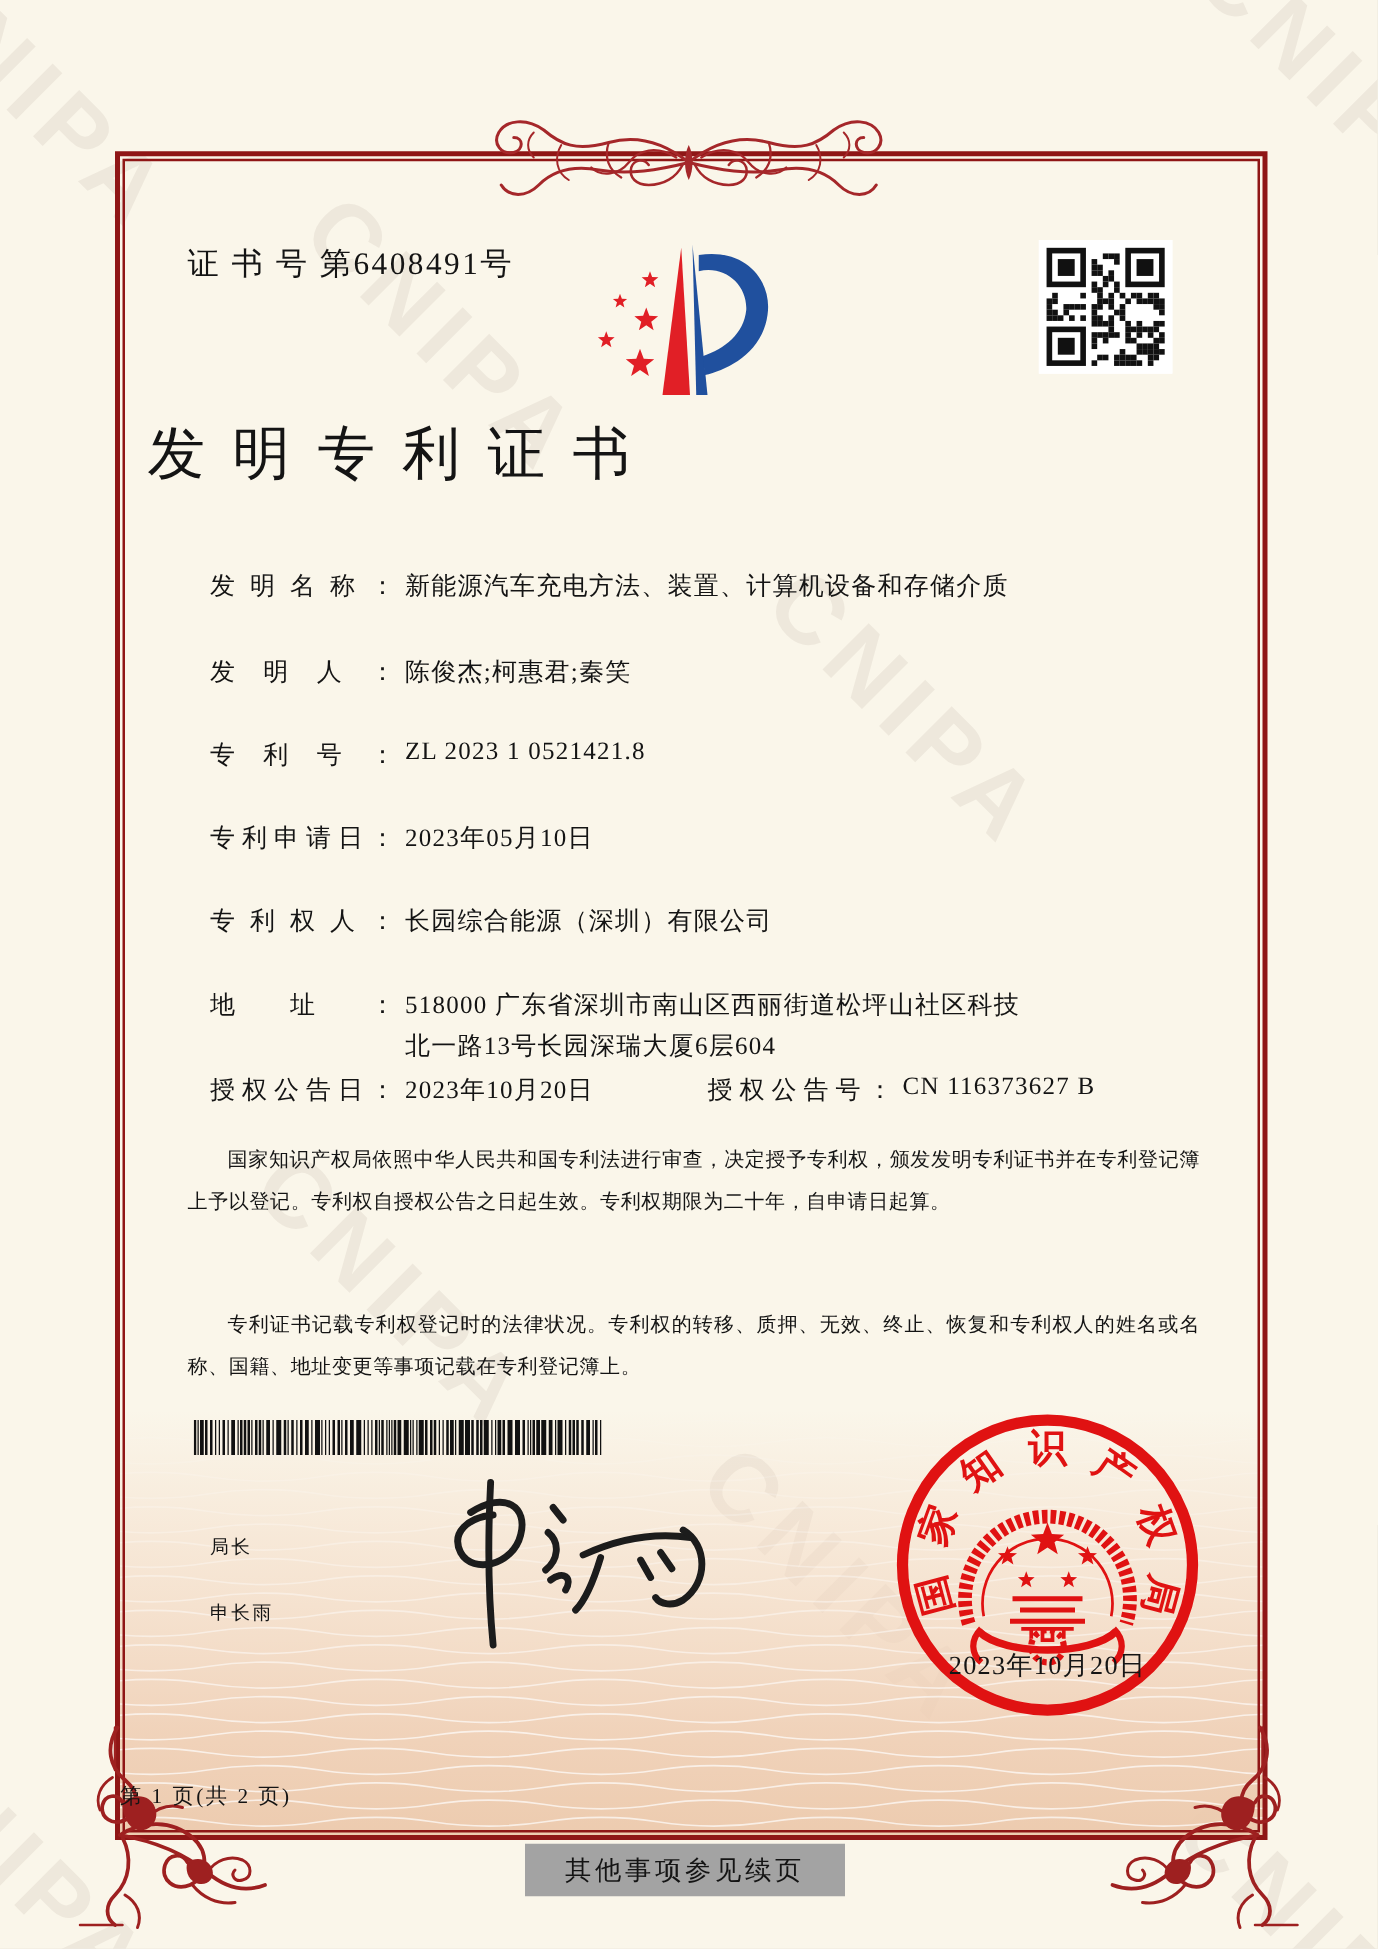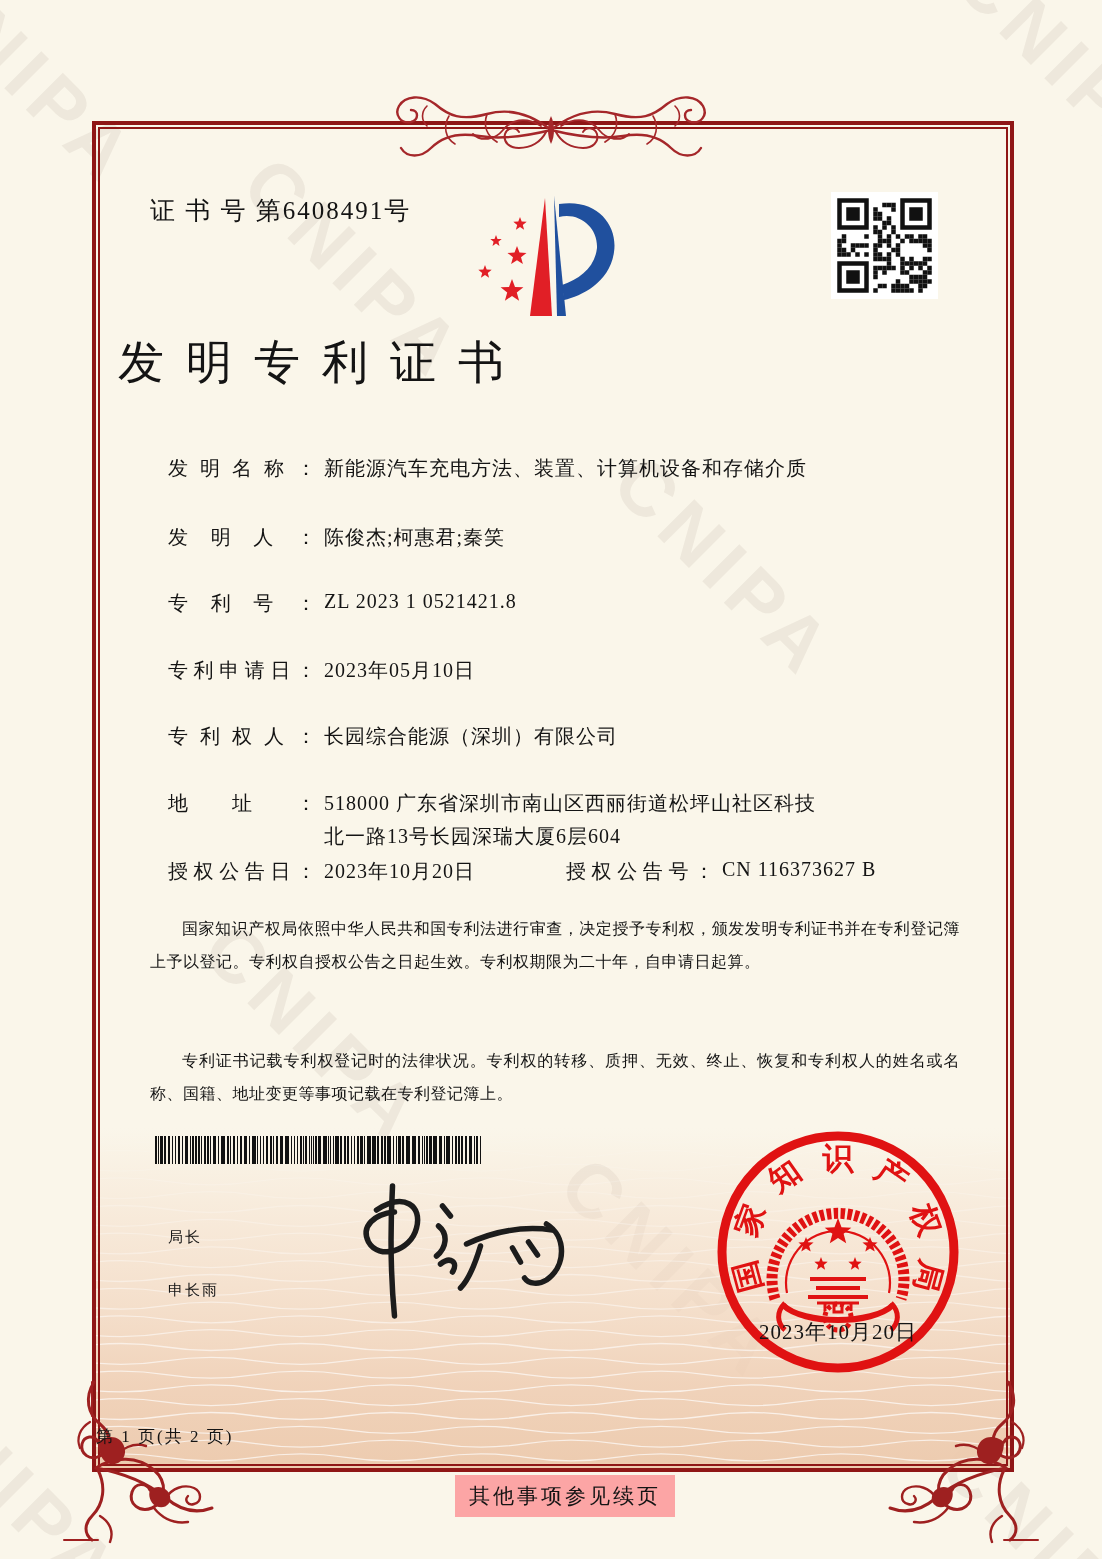--- a/index.html
+++ b/index.html
@@ -48,22 +48,22 @@
   }
   
   .barcode{position:absolute;left:155px;top:1136px;}
   .signer{position:absolute;left:168px;font-family:"Liberation Sans","DejaVu Sans",sans-serif;
     font-weight:400;font-size:15px;letter-spacing:2px;}
   .sig{position:absolute;left:318px;top:1180px;}
   .seal{position:absolute;left:713px;top:1127px;}
   .page-no{position:absolute;left:96px;width:918px;top:1425px;
     font-size:17px;letter-spacing:2px;}
   .cont-strip{
-    position:absolute;left:420px;top:1475px;width:220px;height:42px;background:#fca5a5;
-    text-align:center;line-height:42px;font-size:21px;letter-spacing:3px;margin-left:35px;
+    position:absolute;left:420px;top:1475px;width:256px;height:42px;background:#a3a3a3;
+    text-align:center;line-height:42px;font-size:21px;letter-spacing:3px;
   }
   .waves{position:absolute;left:96px;top:1128px;}
 </style>
 </head>
 <body>
 
 <div class="page">
 
   <div class="wm" style="left:-40px;top:-55px">CNIPA</div>
   <div class="wm" style="left:1000px;top:-65px">CNIPA</div>

